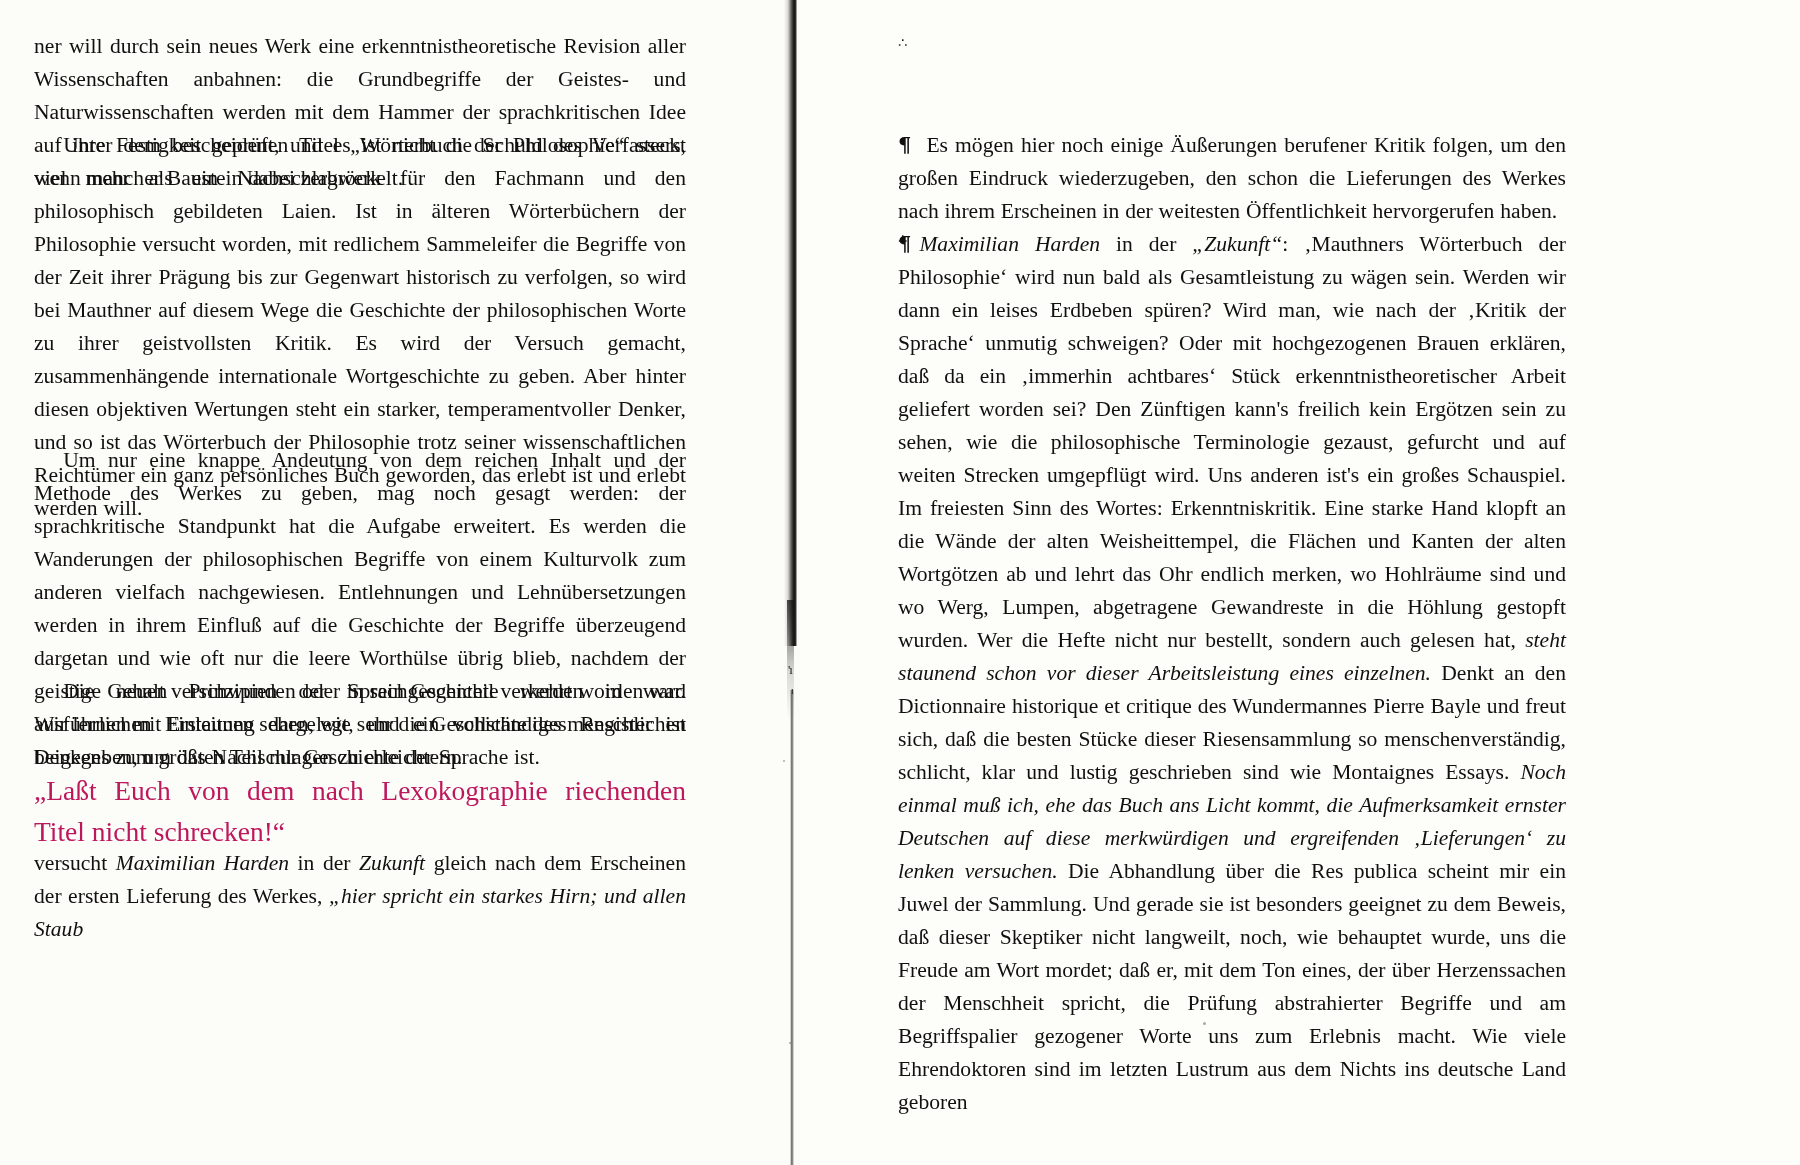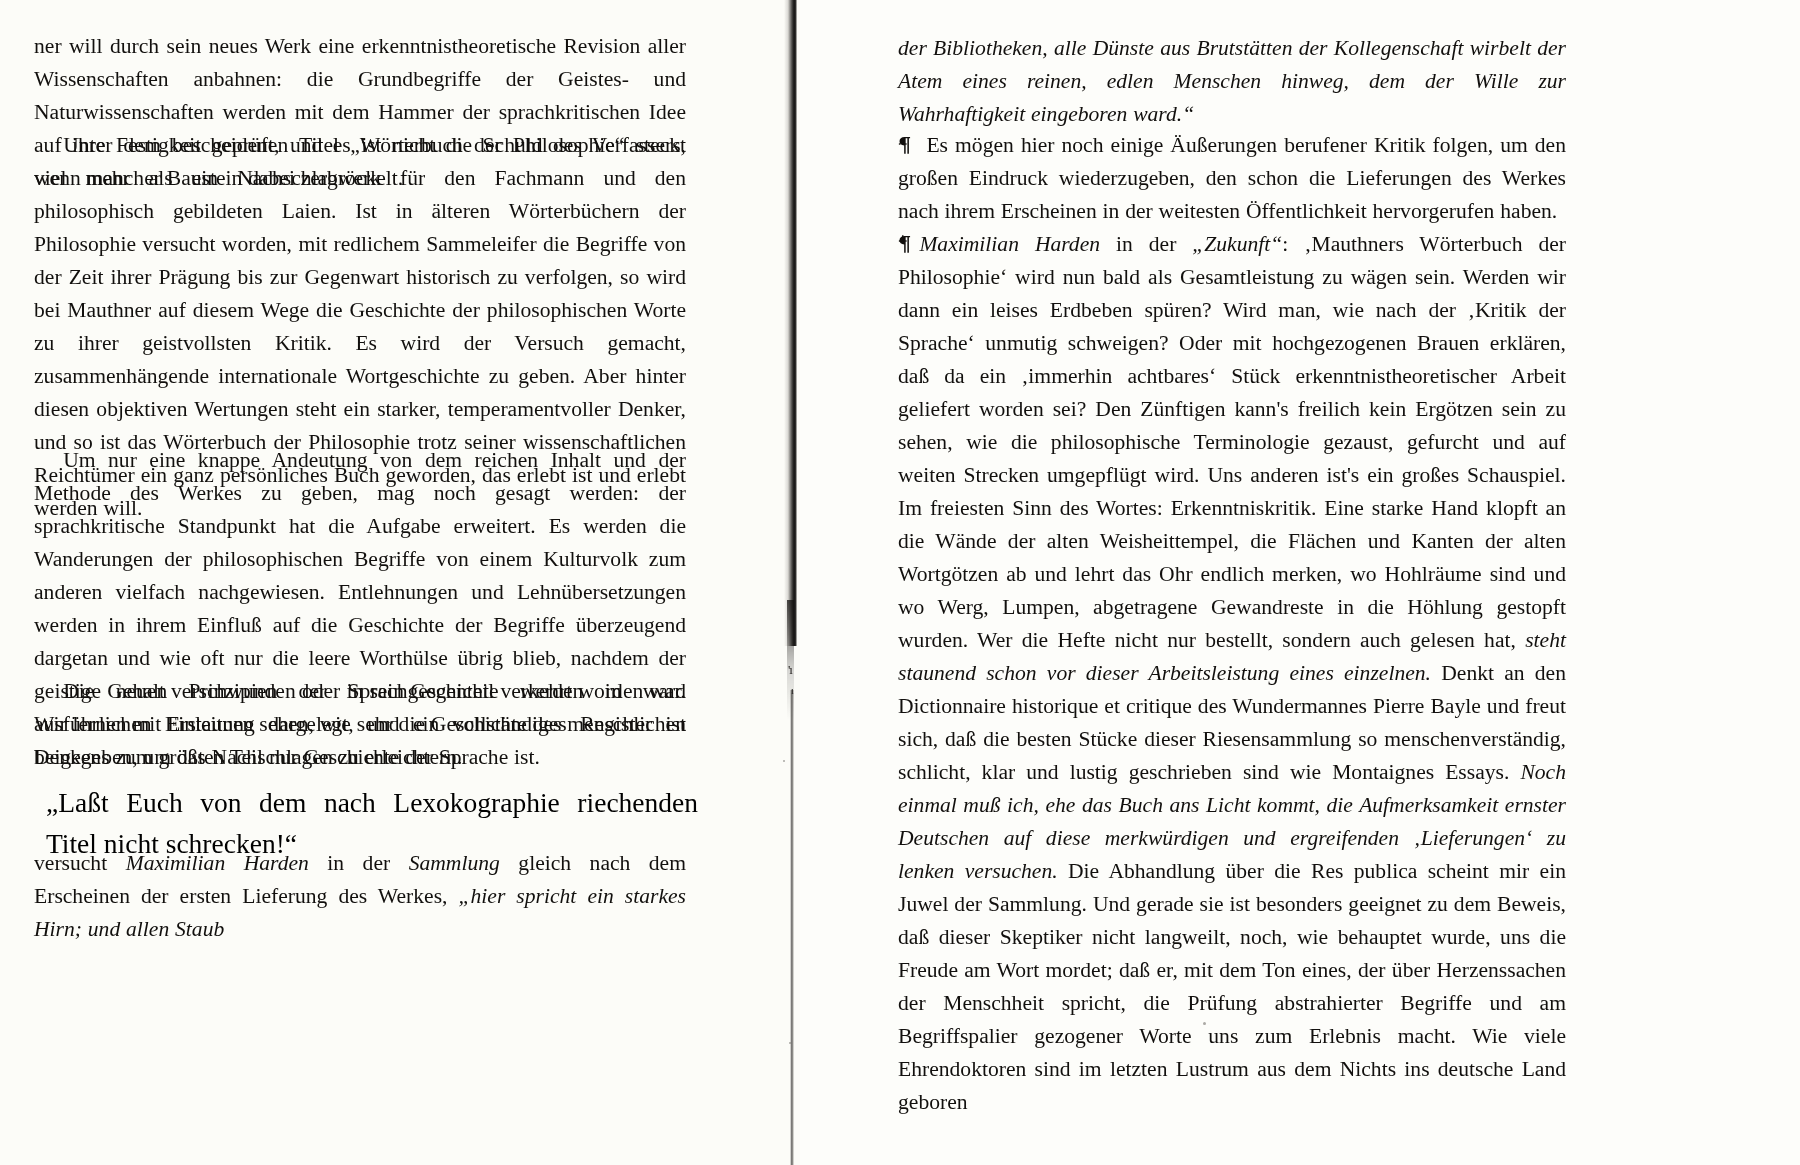--- a/index.html
+++ b/index.html
@@ -140,22 +140,22 @@
 
   .headline {
     position: absolute;
     top: 770px;
     left: 0;
     width: 652px;
     font-family: "Liberation Serif", "DejaVu Serif", serif;
     font-size: 27.5px;
     line-height: 41px;
     font-weight: normal;
-    color: #000000;
-    margin: 12px;
+    color: #be185d;
+    margin: 0;
   }
   .headline .hl-1 {
     display: block;
     text-align: justify;
     text-align-last: justify;
     white-space: nowrap;
   }
   .headline .hl-2 {
     display: block;
   }
@@ -228,29 +228,28 @@
     <div class="left-block-4 body-text">
       <p class="indent">Die neuen Prinzipien der Sprachgeschichte werden in ward ausführlichen Einleitung dargelegt, und ein vollständiges Register ist beigegeben, um das Nachschlagen zu erleichtern.</p>
     </div>
 
     <h2 class="headline">
       <span class="hl-1">„Laßt Euch von dem nach Lexokographie riechenden</span>
       <span class="hl-2">Titel nicht schrecken!“</span>
     </h2>
 
     <div class="left-block-5 body-text">
-      <p class="p-just-all"><span>versucht </span><span class="ital">Maximilian Harden</span><span> in der </span><span class="ital">Sammlung</span><span> gleich nach dem Erscheinen der ersten Lieferung des Werkes, </span><span class="ital">„hier spricht ein starkes Hirn; und allen Staub</span></p>
+      <p class="p-just-all"><span>versucht </span><span class="ital">Maximilian Harden</span><span> in der </span><span class="ital">Zukunft</span><span> gleich nach dem Erscheinen der ersten Lieferung des Werkes, </span><span class="ital">„hier spricht ein starkes Hirn; und allen Staub</span></p>
     </div>
 
   </div>
 
   <div class="col col-right">
 
     <div class="right-block-1 body-text">
-      <p class="ital">der Bibliotheken, alle Dünste aus Brutstätten der Kollegenschaft wirbelt der Atem eines reinen, edlen Menschen hinweg, dem der Wille zur Wahrhaftigkeit eingeboren ward.“</p>
       <p class="divider"><span>∴</span></p>
     </div>
 
     <div class="right-block-2 body-text">
       <p><span class="pilcrow">¶</span><span> Es mögen hier noch einige Äußerungen berufener Kritik folgen, um den großen Eindruck wiederzugeben, den schon die Lieferungen des Werkes nach ihrem Erscheinen in der weitesten Öffentlichkeit hervorgerufen haben.</span></p>
       <p class="divider"><span>∴</span></p>
     </div>
 
     <div class="right-block-3 body-text">
       <p><span class="pilcrow">¶</span><span class="ital">Maximilian Harden</span><span> in der </span><span class="ital">„Zukunft“</span><span>: ‚Mauthners Wörterbuch der Philosophie‘ wird nun bald als Gesamtleistung zu wägen sein. Werden wir dann ein leises Erdbeben spüren? Wird man, wie nach der ‚Kritik der Sprache‘ unmutig schweigen? Oder mit hochgezogenen Brauen erklären, daß da ein ‚immerhin achtbares‘ Stück erkenntnistheoretischer Arbeit geliefert worden sei? Den Zünftigen kann's freilich kein Ergötzen sein zu sehen, wie die philosophische Terminologie gezaust, gefurcht und auf weiten Strecken umgepflügt wird. Uns anderen ist's ein großes Schauspiel. Im freiesten Sinn des Wortes: Erkenntniskritik. Eine starke Hand klopft an die Wände der alten Weisheittempel, die Flächen und Kanten der alten Wortgötzen ab und lehrt das Ohr endlich merken, wo Hohlräume sind und wo Werg, Lumpen, abgetragene Gewandreste in die Höhlung gestopft wurden. Wer die Hefte nicht nur bestellt, sondern auch gelesen hat, </span><span class="ital">steht staunend schon vor dieser Arbeitsleistung eines einzelnen.</span><span> Denkt an den Dictionnaire historique et critique des Wundermannes Pierre Bayle und freut sich, daß die besten Stücke dieser Riesensammlung so menschenverständig, schlicht, klar und lustig geschrieben sind wie Montaignes Essays. </span><span class="ital">Noch einmal muß ich, ehe das Buch ans Licht kommt, die Aufmerksamkeit ernster Deutschen auf diese merkwürdigen und ergreifenden ‚Lieferungen‘ zu lenken versuchen.</span><span> Die Abhandlung über die Res publica scheint mir ein Juwel der Sammlung. Und gerade sie ist besonders geeignet zu dem Beweis, daß dieser Skeptiker nicht langweilt, noch, wie behauptet wurde, uns die Freude am Wort mordet; daß er, mit dem Ton eines, der über Herzenssachen der Menschheit spricht, die Prüfung abstrahierter Begriffe und am Begriffspalier gezogener Worte uns zum Erlebnis macht. Wie viele Ehrendoktoren sind im letzten Lustrum aus dem Nichts ins deutsche Land geboren</span></p>

